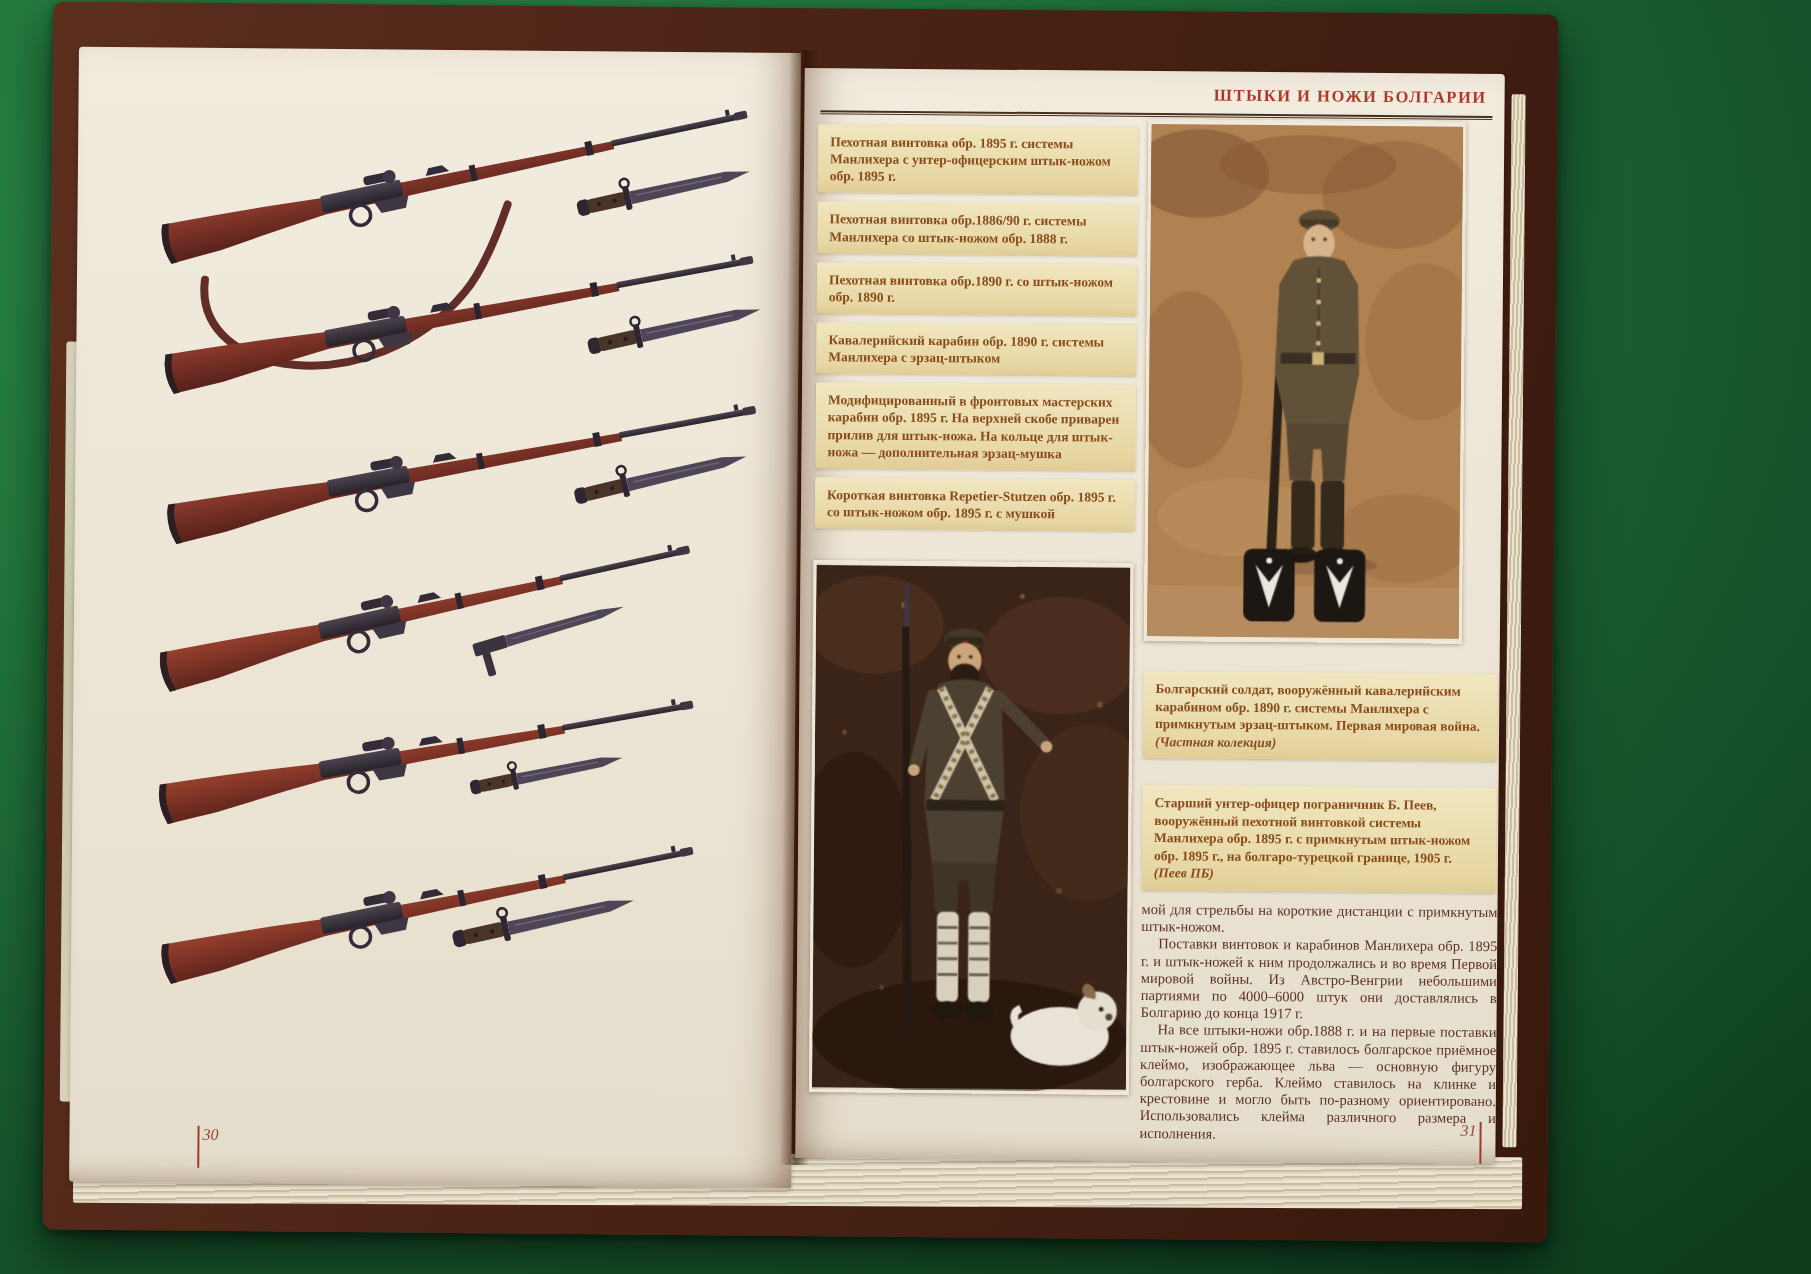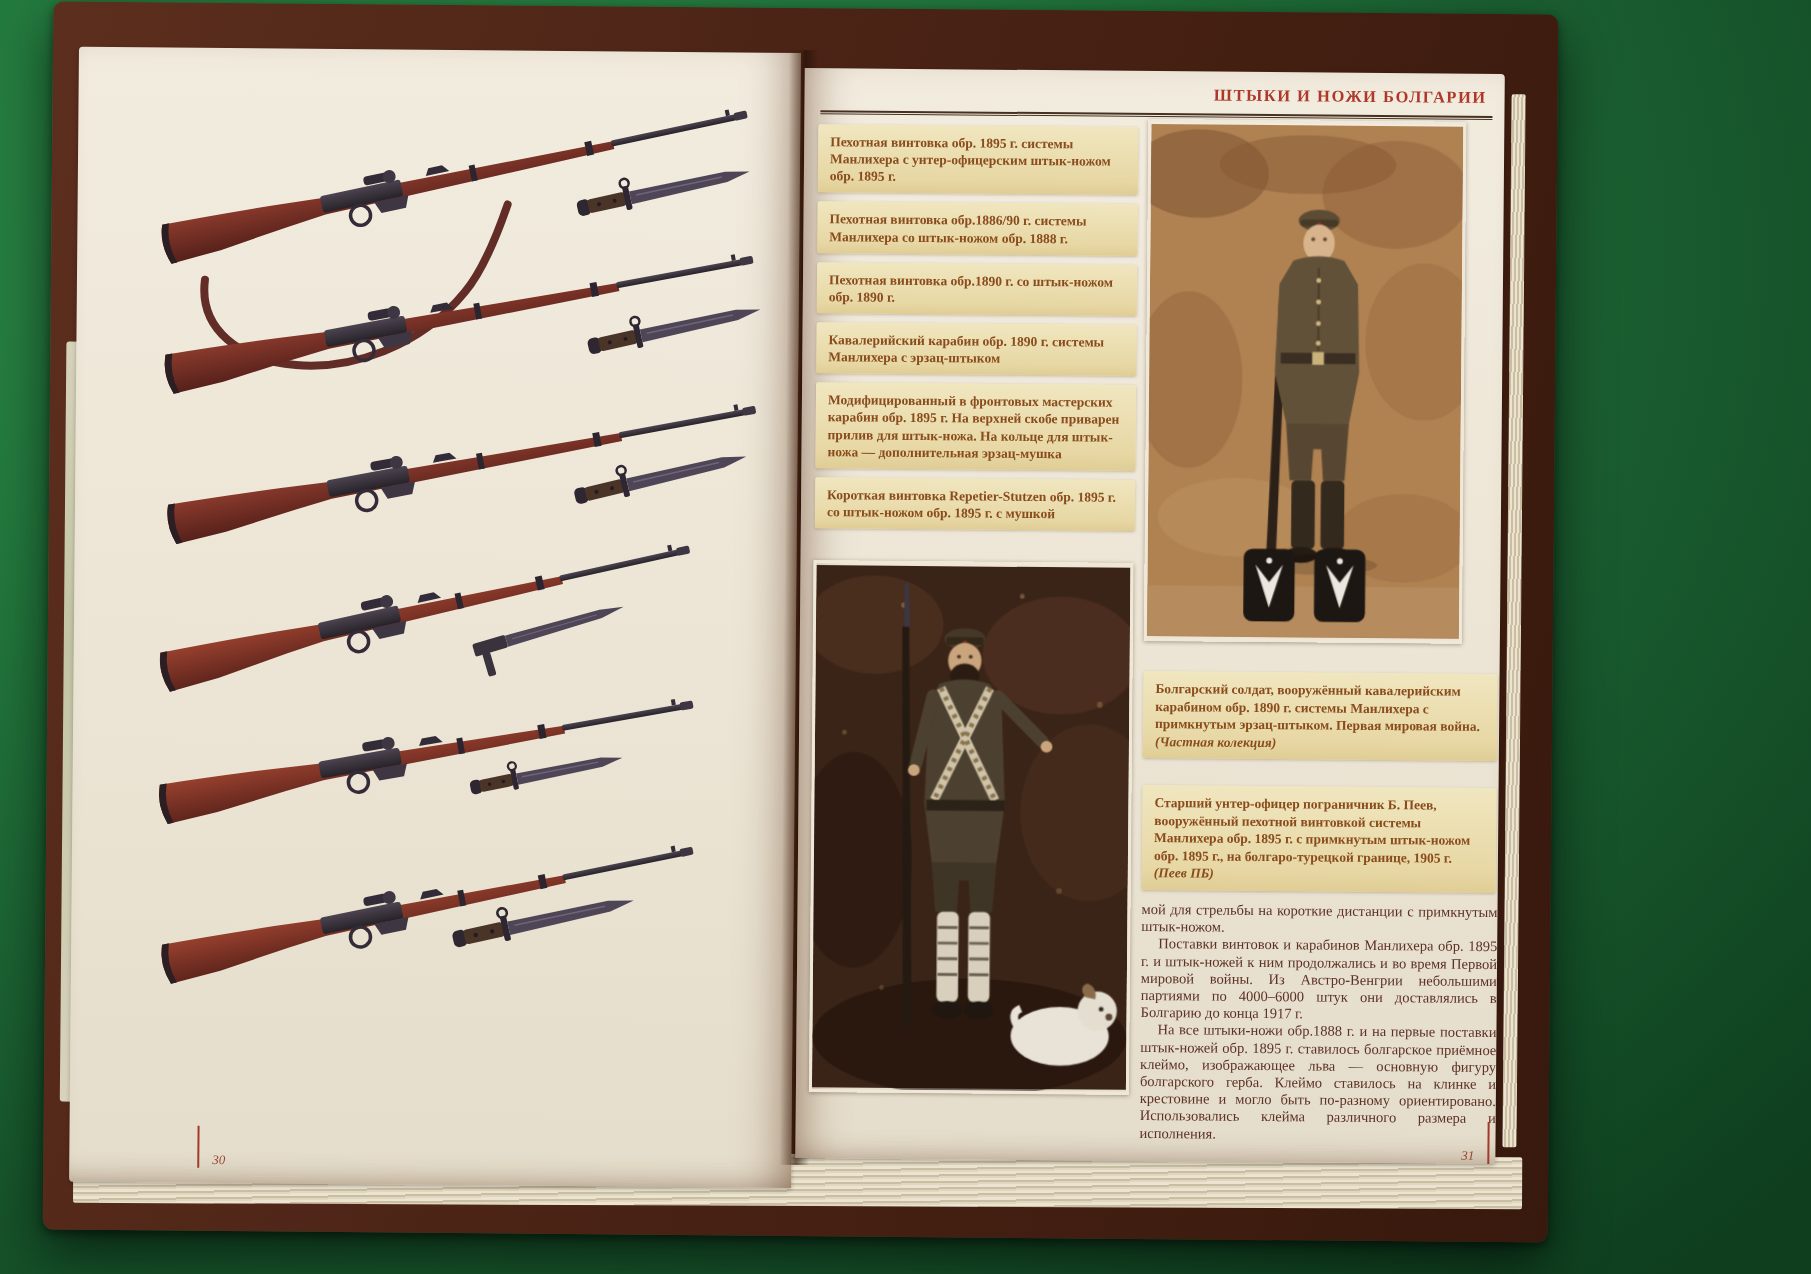--- a/index.html
+++ b/index.html
@@ -87,26 +87,26 @@
   }
   .photo-caption .src{ font-style:italic; font-weight:bold; }
   .caption-a{ top:600px; }
   .caption-b{ top:714px; }
   .bodytext{
     position:absolute; left:344px; top:830px; width:356px;
     font-size:14.5px; line-height:17.2px; color:#5d3226; text-align:justify;
   }
   .bodytext p.indent{ text-indent:17px; }
   .pagenum{
-    position:absolute; font-style:italic; font-size:13px; color:#9a4434;
-    display:flex; align-items:flex-end; gap:13px;
+    position:absolute; font-style:italic; font-size:16px; color:#9a4434;
+    display:flex; align-items:flex-start; gap:3px;
   }
   .pagenum .tick{ display:inline-block; width:2px; height:42px; background:#a23a2c; }
   .pagenum-left{ left:128px; top:1078px; }
-  .pagenum-right{ right:6px; top:1048px; }
+  .pagenum-right{ right:14px; top:1048px; }
 </style>
 </head>
 <body>
 
 <div class="scene">
   <div class="book">
     <div class="cover"></div>
     <div class="page-edges-bottom"></div>
     <div class="page-edges-right"></div>
     <div class="underpage-left"></div>

